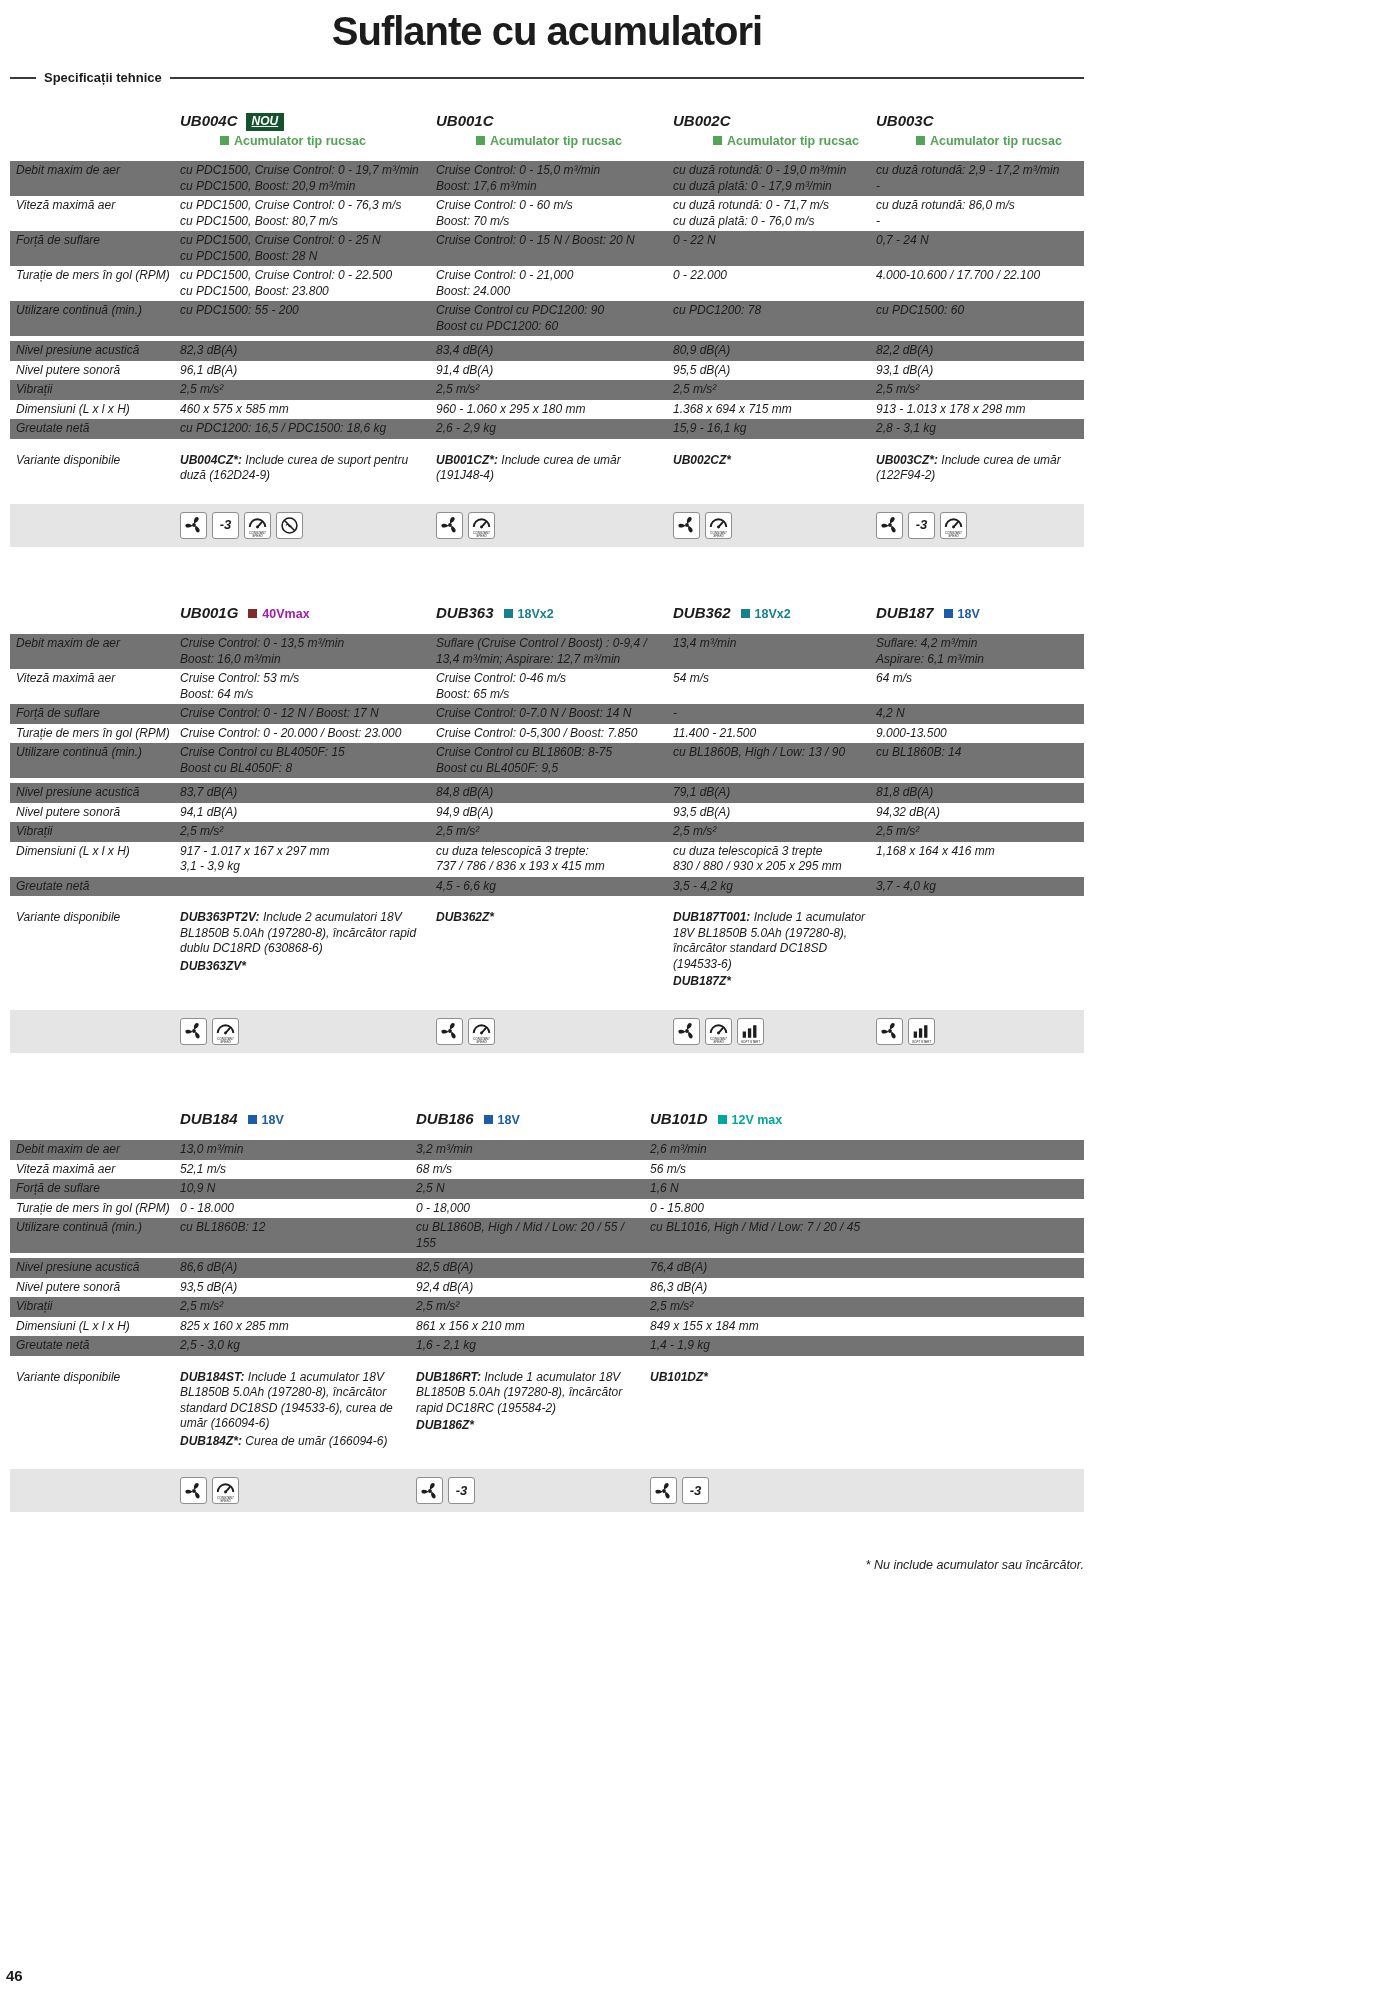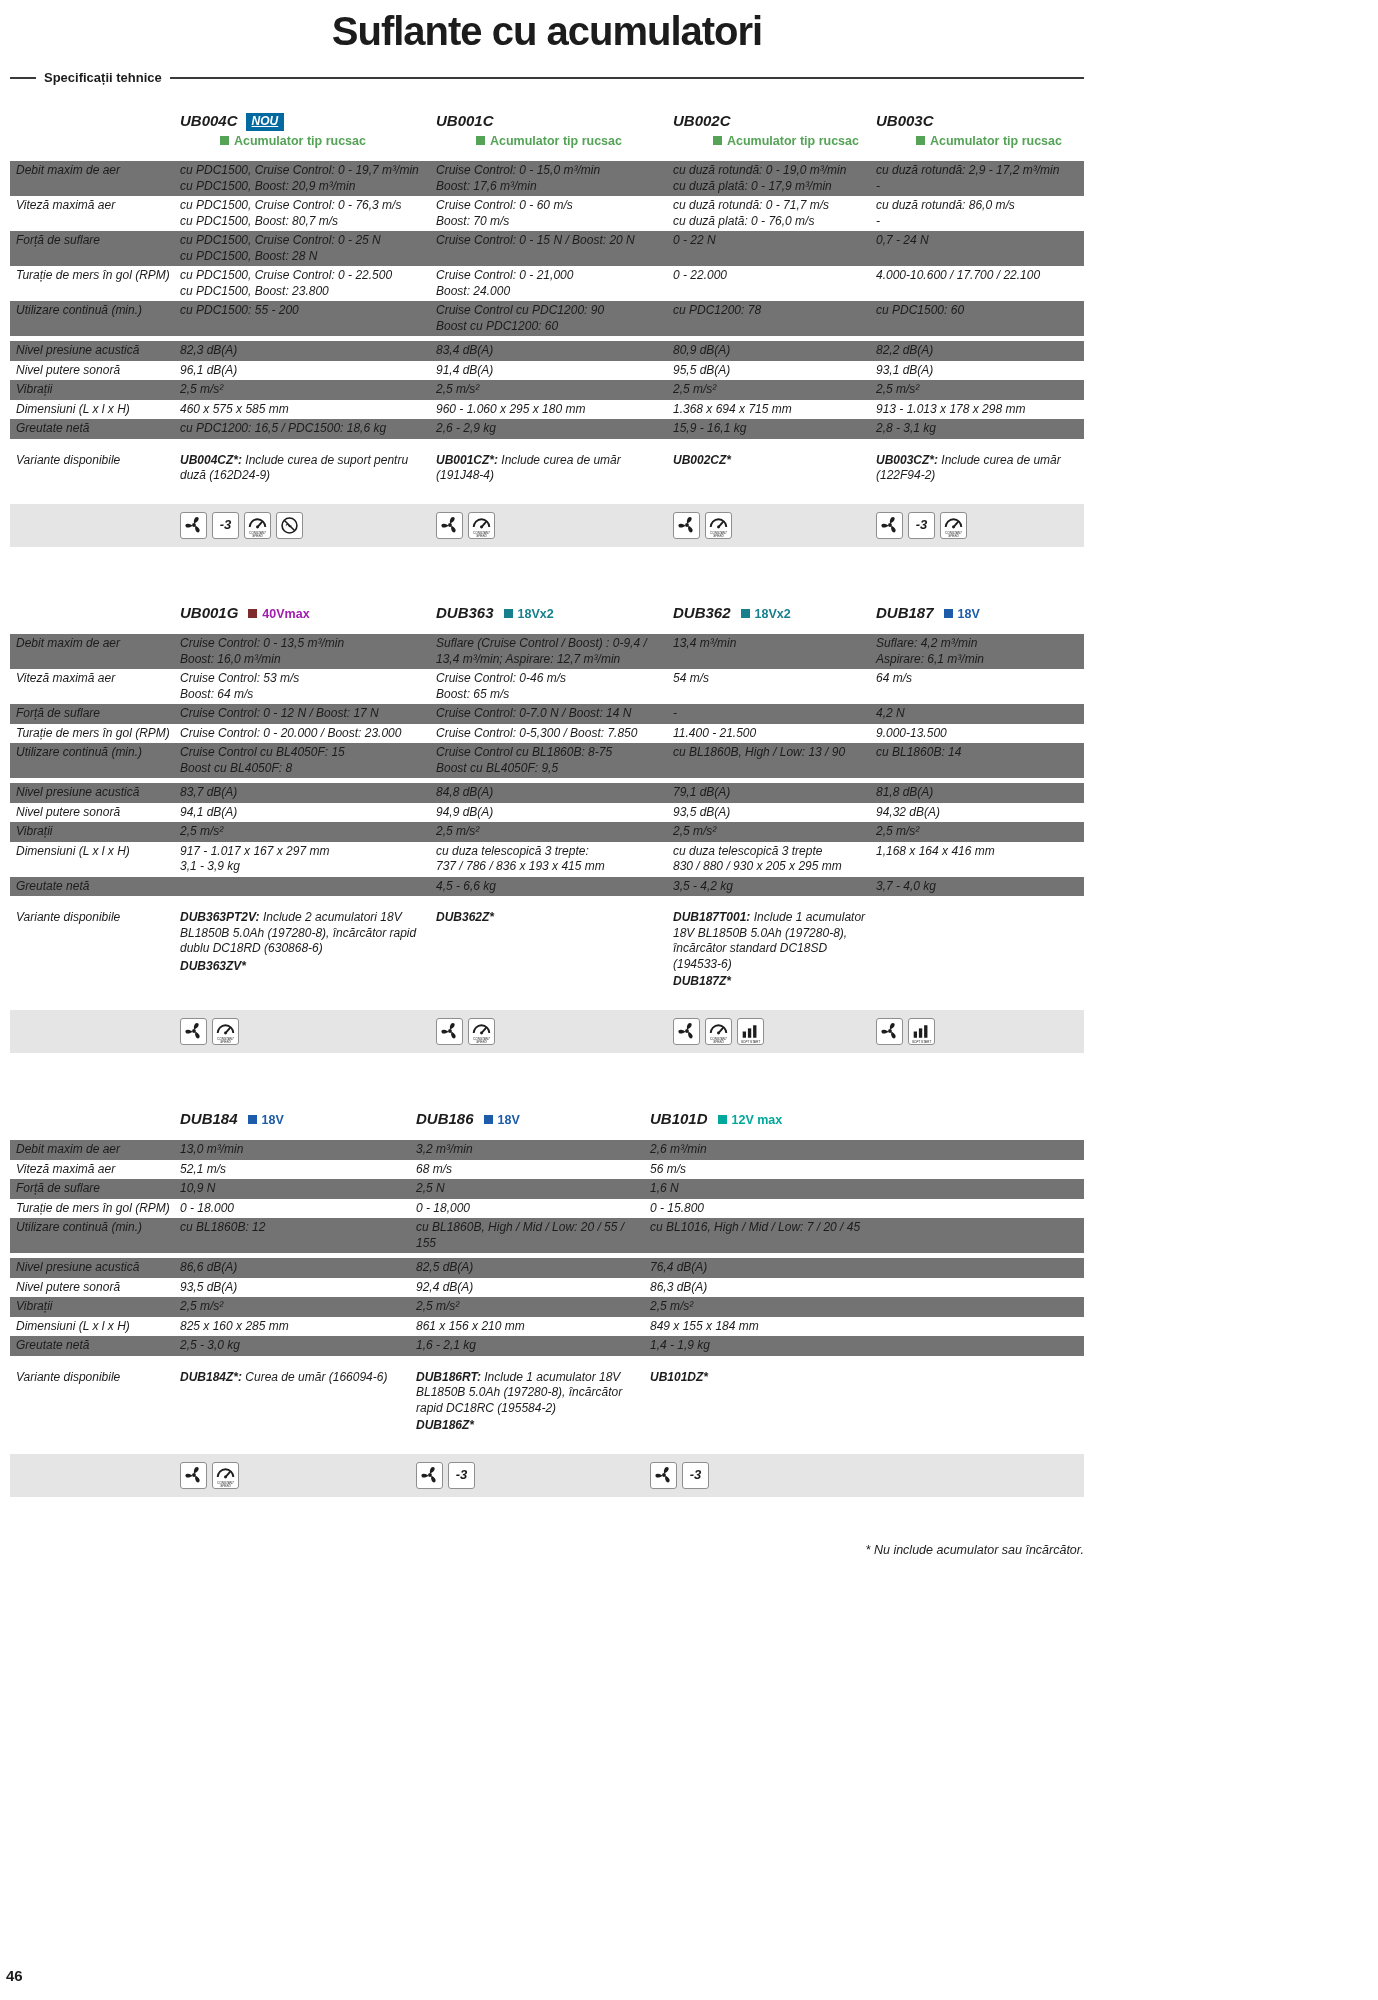--- a/index.html
+++ b/index.html
@@ -51,21 +51,21 @@
   <div class="subtitle-row">
     <span class="pre"></span>
     <span class="subtitle">Specificații tehnice</span>
     <span class="post"></span>
   </div>
   <div id="sections">
       <section class="spec-section">
         <div class="row header-row cols4">
           <div class="cell label"></div>
           <div class="cell head-cell">
-            <div class="model-line"><span class="model">UB004C</span><span class="badge" style="background: #0369a1; text-decoration: underline;">NOU</span></div>
+            <div class="model-line"><span class="model">UB004C</span><span class="badge" style="background: #14532d; text-decoration: underline;">NOU</span></div>
             <div class="volt"><span class="sq" style="background: rgb(85, 163, 86);"></span><span style="color: rgb(85, 163, 86);">Acumulator tip rucsac</span></div>
           </div>
           <div class="cell head-cell">
             <div class="model-line"><span class="model">UB001C</span></div>
             <div class="volt"><span class="sq" style="background: rgb(85, 163, 86);"></span><span style="color: rgb(85, 163, 86);">Acumulator tip rucsac</span></div>
           </div>
           <div class="cell head-cell">
             <div class="model-line"><span class="model">UB002C</span></div>
             <div class="volt"><span class="sq" style="background: rgb(85, 163, 86);"></span><span style="color: rgb(85, 163, 86);">Acumulator tip rucsac</span></div>
           </div>
@@ -791,20 +791,21 @@
             <div class="line">1,6 - 2,1 kg</div>
           </div>
           <div class="cell">
             <div class="line">1,4 - 1,9 kg</div>
           </div>
         </div>
         <div class="gap2"></div>
         <div class="row cols3">
           <div class="cell label">Variante disponibile</div>
           <div class="cell">
+            <div class="variant"><span class="vb">DUB184ST:</span><span> Include 1 acumulator 18V BL1850B 5.0Ah (197280-8), încărcător standard DC18SD (194533-6), curea de umăr (166094-6)</span></div>
             <div class="variant"><span class="vb">DUB184Z*:</span><span> Curea de umăr (166094-6)</span></div>
           </div>
           <div class="cell">
             <div class="variant"><span class="vb">DUB186RT:</span><span> Include 1 acumulator 18V BL1850B 5.0Ah (197280-8), încărcător rapid DC18RC (195584-2)</span></div>
             <div class="variant"><span class="vb">DUB186Z*</span></div>
           </div>
           <div class="cell">
             <div class="variant"><span class="vb">UB101DZ*</span></div>
           </div>
         </div>

